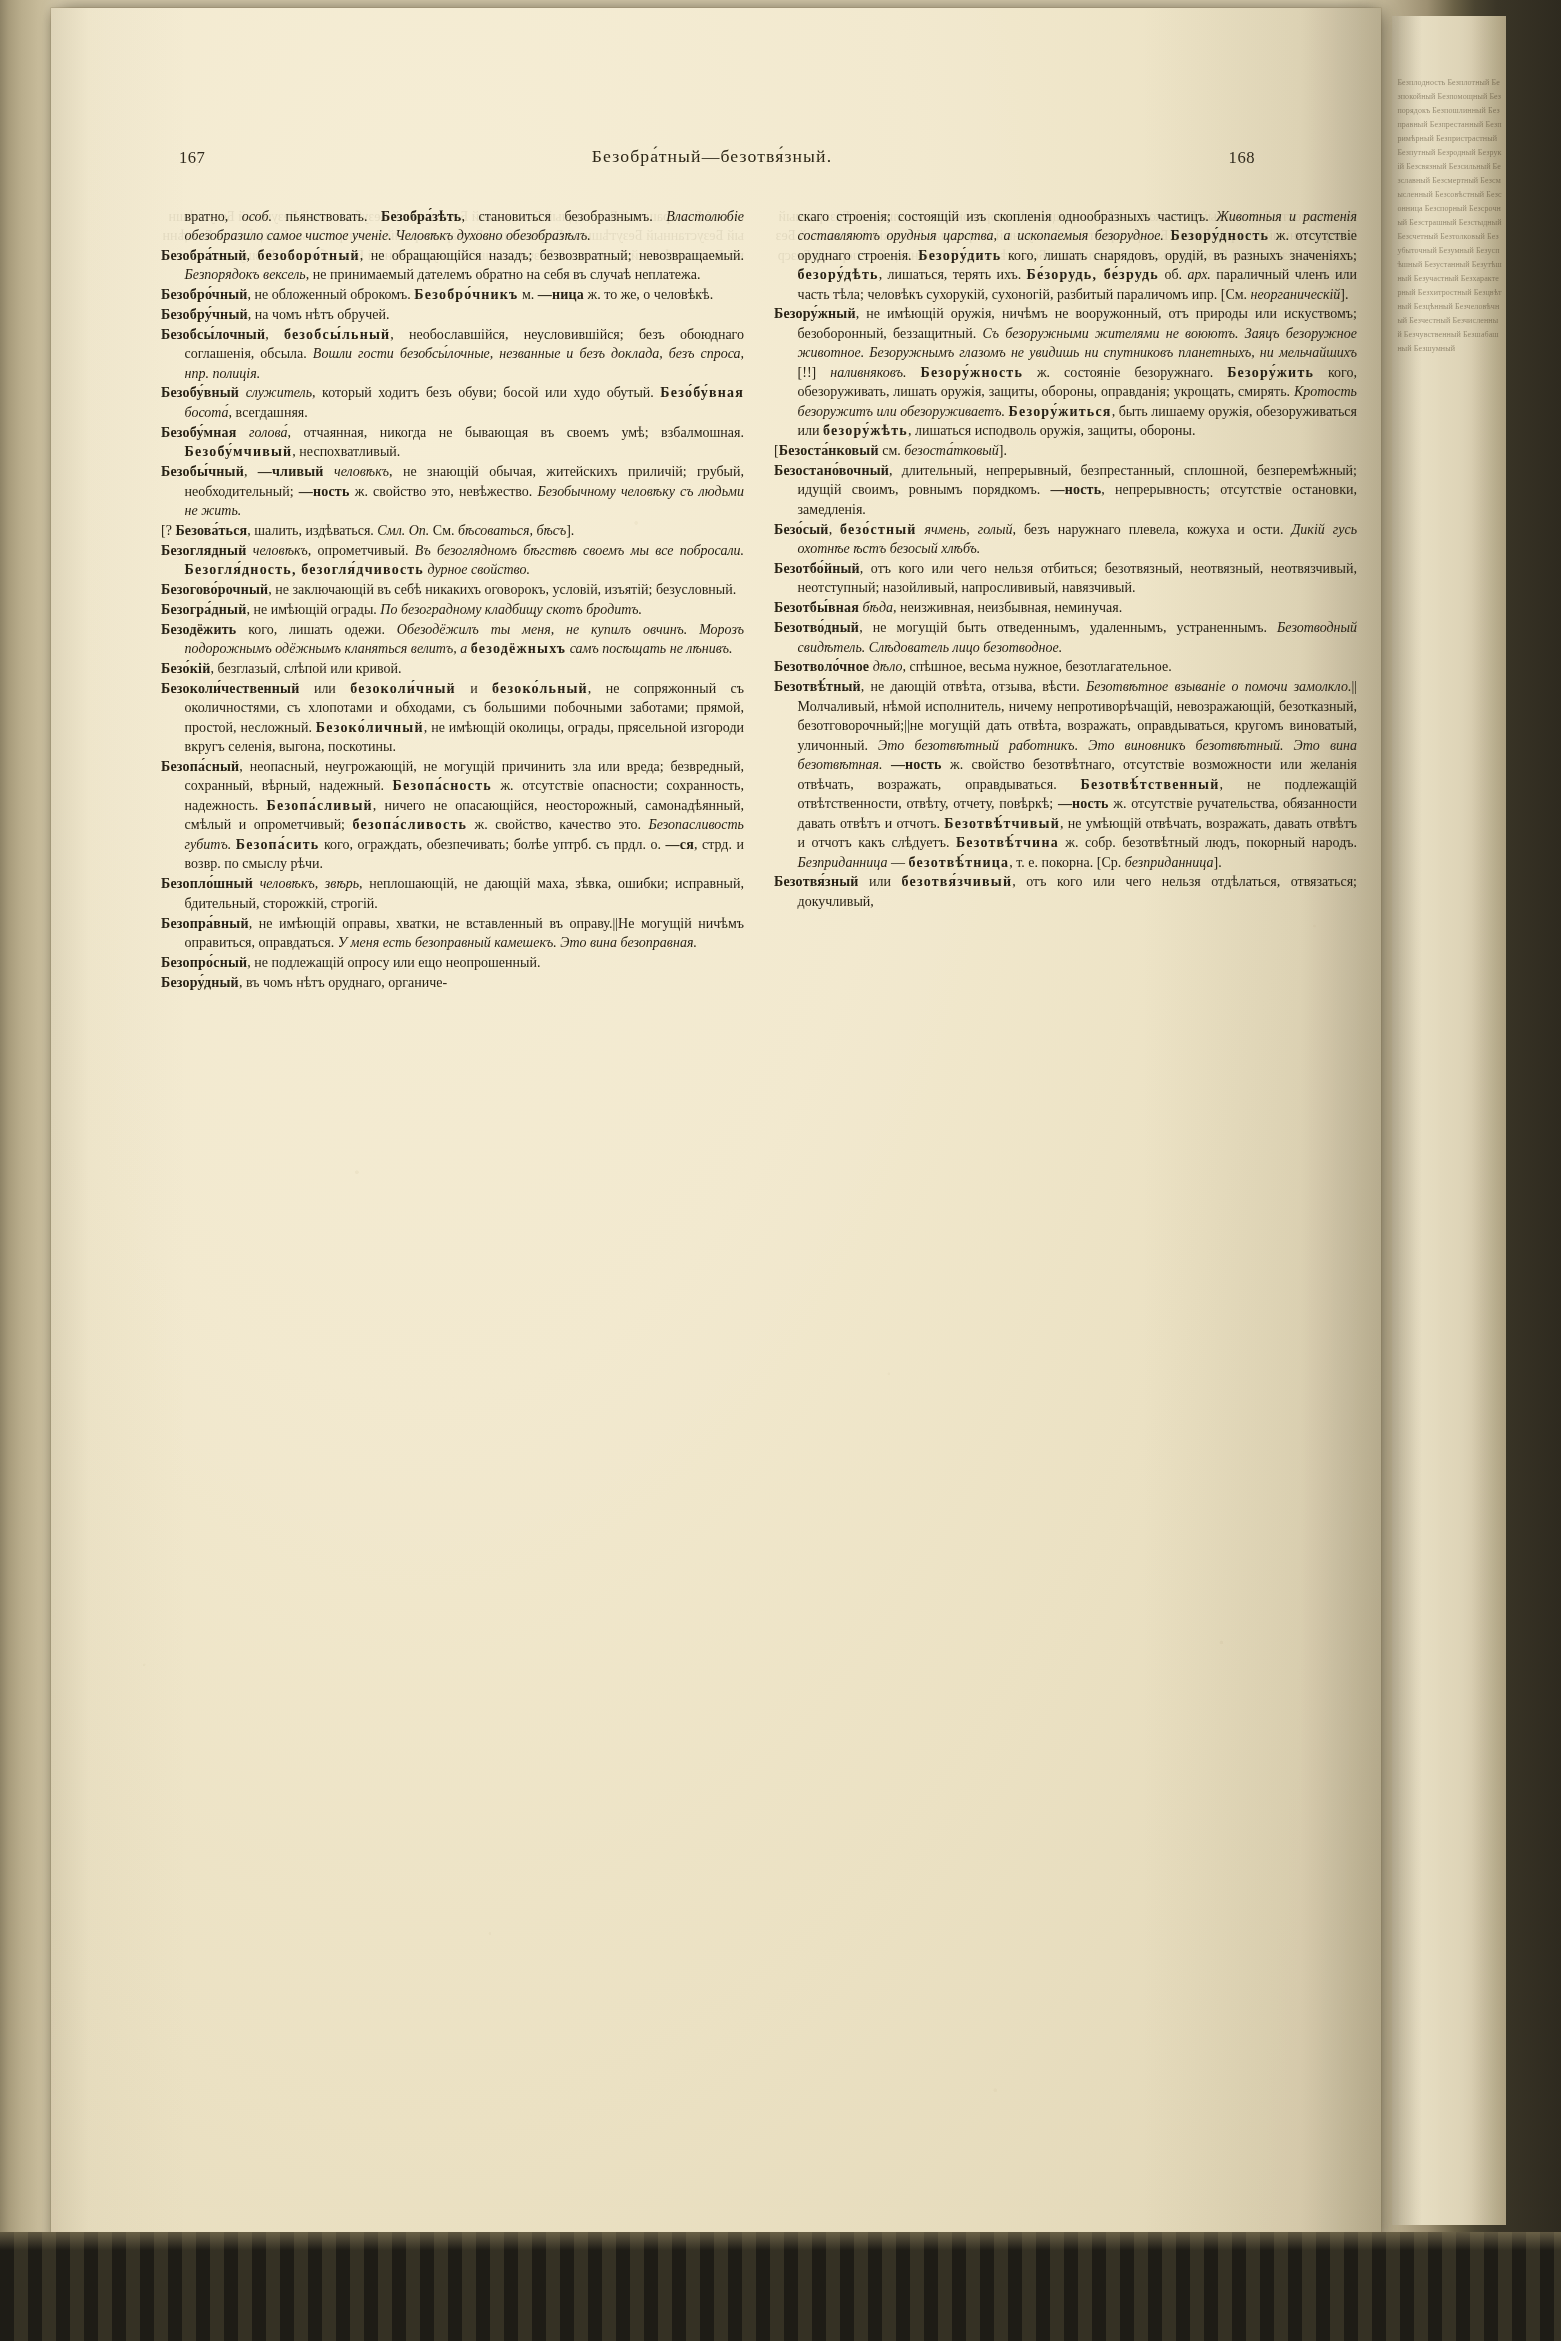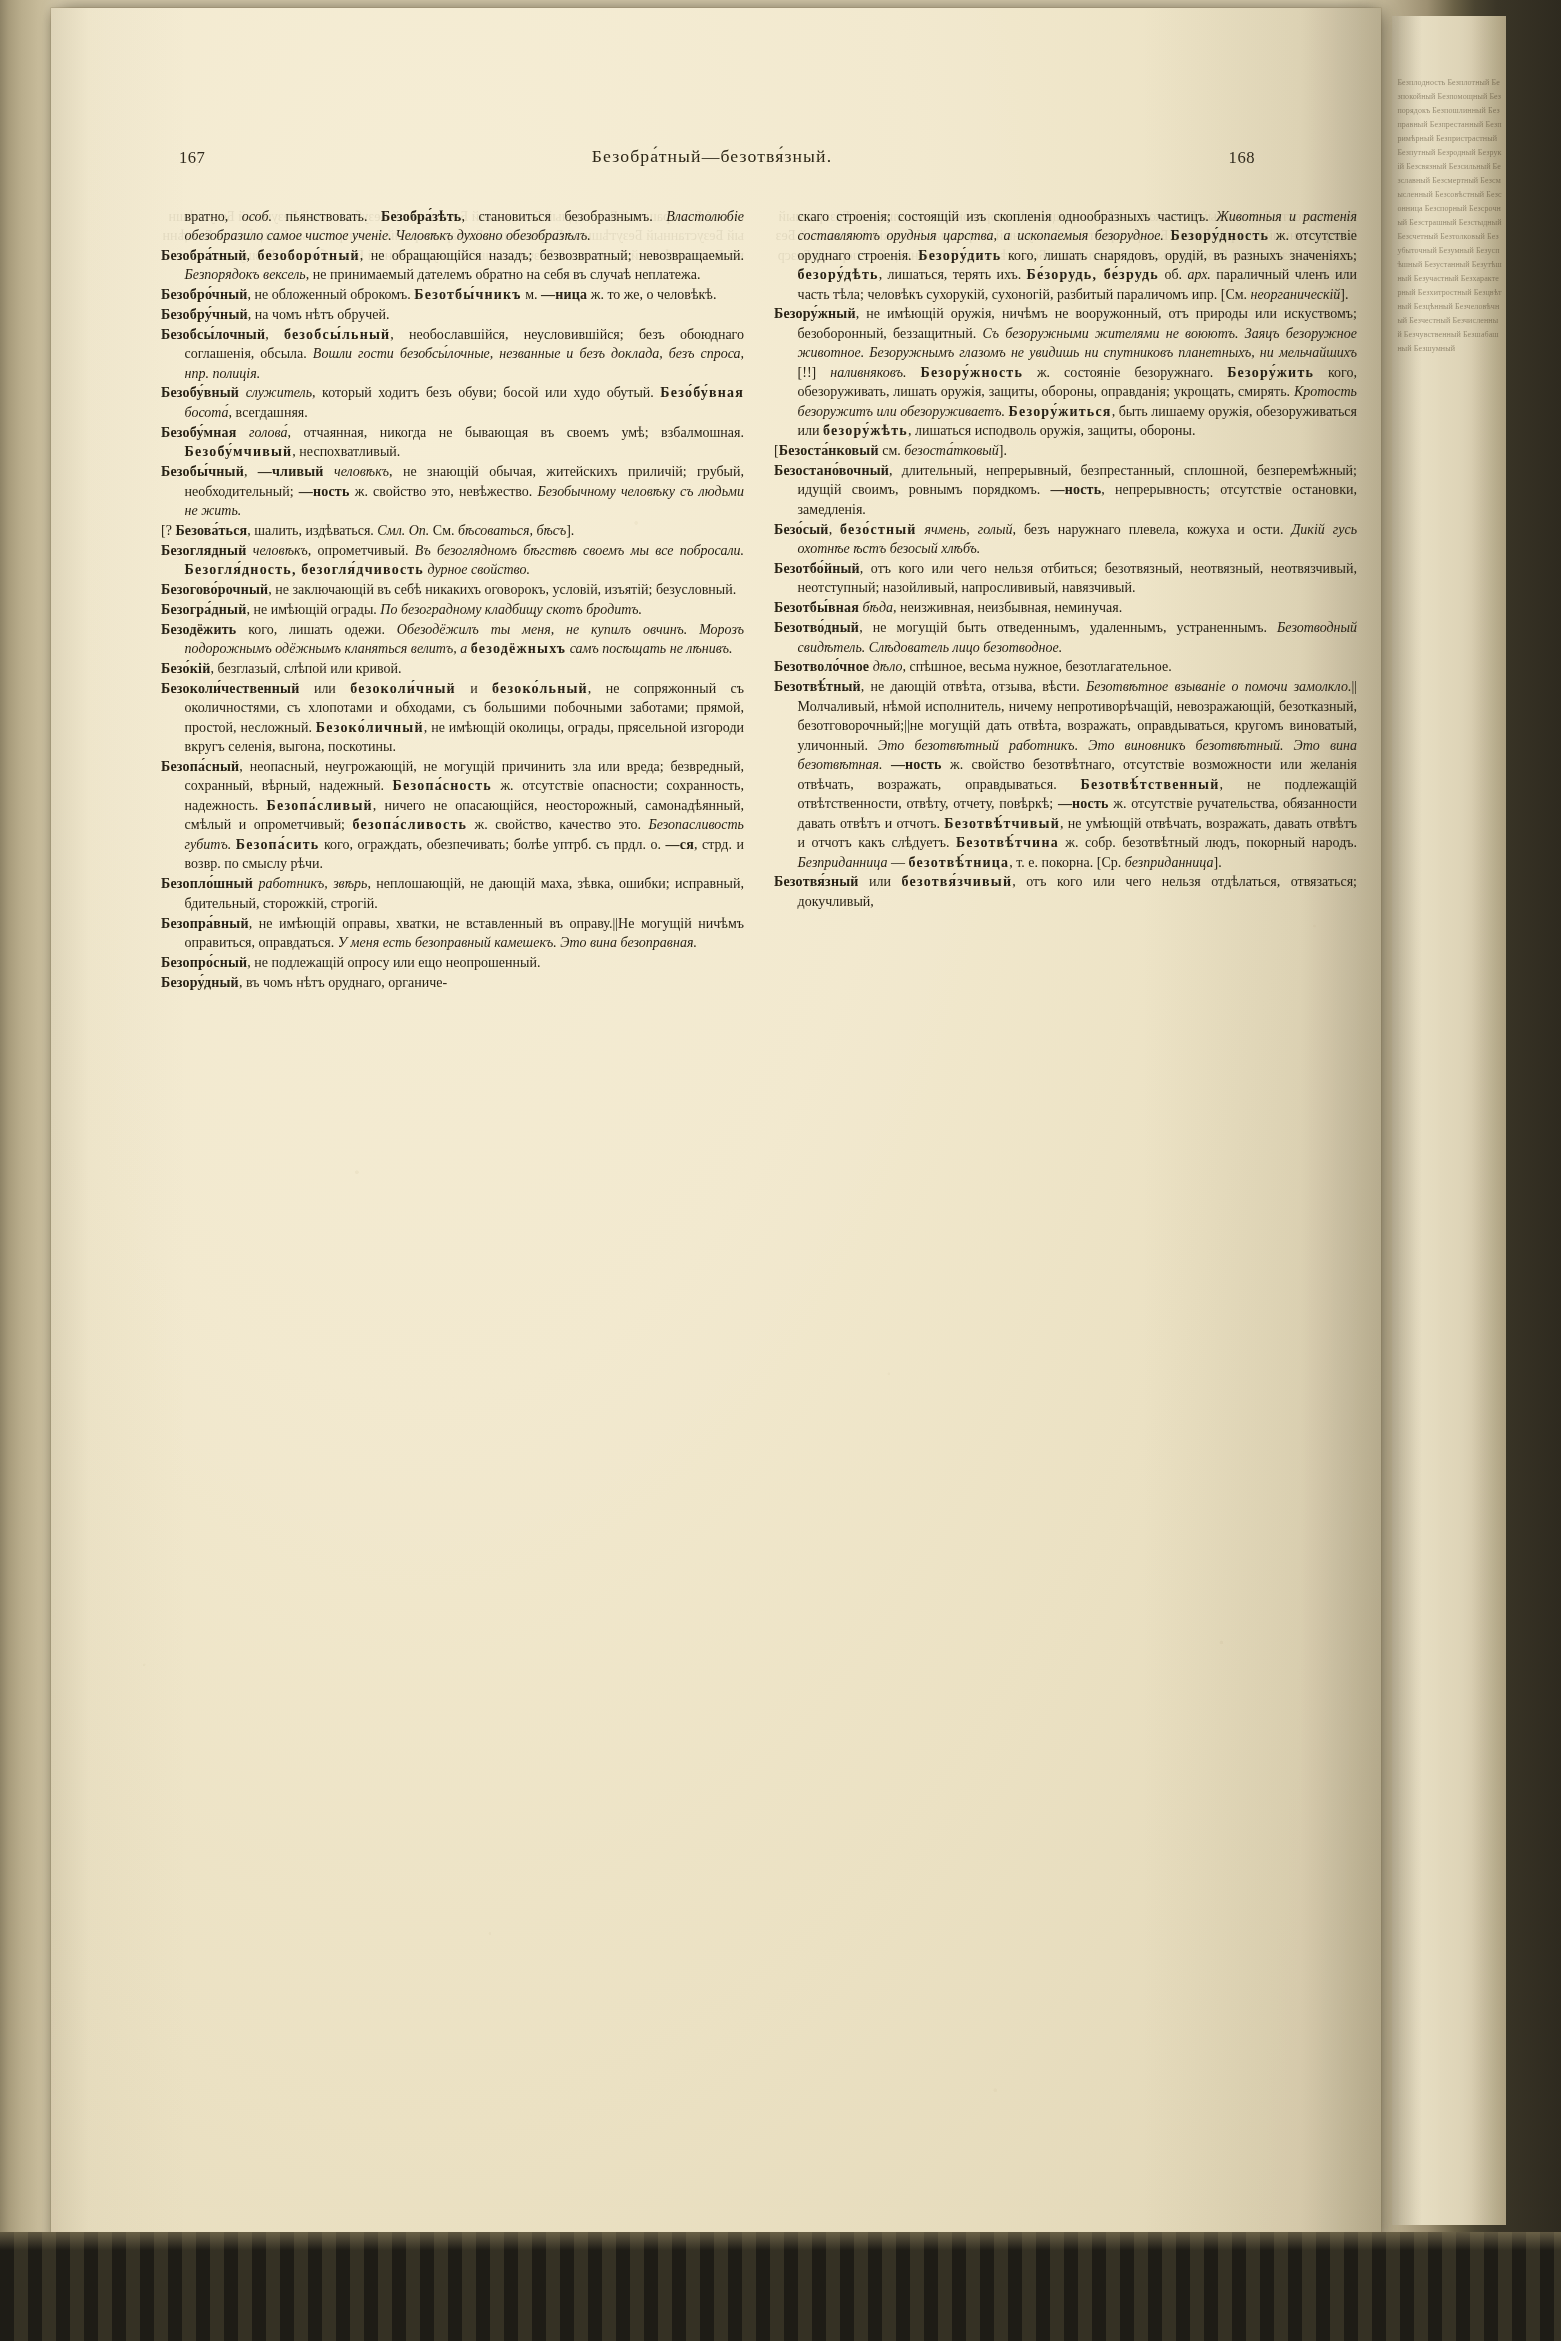--- a/index.html
+++ b/index.html
@@ -224,35 +224,35 @@
       <div class="head-title">Безобра́тный—безотвя́зный.</div>
       <div class="folio folio-right">168</div>
     </div>
 
     <div class="showthrough">Безплодность Безплотный Безпокойный Безпомощный Безпорядокъ Безпошлинный Безправный Безпрестанный Безпримѣрный Безпристрастный Безпутный Безродный Безрукій Безсвязный Безсильный Безславный Безсмертный Безсмысленный Безсовѣстный Безсонница Безспорный Безсрочный Безстрашный Безстыдный Безсчетный Безтолковый Безубыточный Безумный Безуспѣшный Безустанный Безутѣшный Безучастный Безхарактерный Безхитростный Безцвѣтный Безцѣнный Безчеловѣчный Безчестный Безчисленный Безчувственный Безшабашный Безшумный</div>
 
     <div class="columns">
       <div class="col" id="col-left">
           <p class="entry cont">вратно, <i class="it">особ.</i> пьянствовать. <b class="hw">Безобра́зѣть</b>, становиться безобразнымъ. <i class="it">Властолюбіе обезобразило самое чистое ученіе. Человѣкъ духовно обезобразѣлъ.</i></p>
           <p class="entry"><b class="hw">Безобра́тный</b>, <b class="hwl">безоборо́тный</b>, не обращающійся назадъ; безвозвратный; невозвращаемый. <i class="it">Безпорядокъ вексель</i>, не принимаемый дателемъ обратно на себя въ случаѣ неплатежа.</p>
-          <p class="entry"><b class="hw">Безобро́чный</b>, не обложенный оброкомъ. <b class="hwl">Безотбы́чникъ</b> м. <b class="hw">—ница</b> ж. то же, о человѣкѣ.</p>
+          <p class="entry"><b class="hw">Безобро́чный</b>, не обложенный оброкомъ. <b class="hwl">Безобро́чникъ</b> м. <b class="hw">—ница</b> ж. то же, о человѣкѣ.</p>
           <p class="entry"><b class="hw">Безобру́чный</b>, на чомъ нѣтъ обручей.</p>
           <p class="entry"><b class="hw">Безобсы́лочный</b>, <b class="hwl">безобсы́льный</b>, необославшійся, неусловившійся; безъ обоюднаго соглашенія, обсыла. <i class="it">Вошли гости безобсы́лочные, незванные и безъ доклада, безъ спроса, нпр. полиція.</i></p>
           <p class="entry"><b class="hw">Безобу́вный</b> <i class="it">служитель</i>, который ходитъ безъ обуви; босой или худо обутый. <b class="hwl">Безо́бу́вная</b> <i class="it">босота́</i>, всегдашняя.</p>
           <p class="entry"><b class="hw">Безобу́мная</b> <i class="it">голова́</i>, отчаянная, никогда не бывающая въ своемъ умѣ; взбалмошная. <b class="hwl">Безобу́мчивый</b>, неспохватливый.</p>
           <p class="entry"><b class="hw">Безобы́чный</b>, <b class="hw">—чливый</b> <i class="it">человѣкъ</i>, не знающій обычая, житейскихъ приличій; грубый, необходительный; <b class="hw">—ность</b> ж. свойство это, невѣжество. <i class="it">Безобычному человѣку съ людьми не жить.</i></p>
           <p class="entry">[? <b class="hw">Безова́ться</b>, шалить, издѣваться. <i class="it">Смл. Оп.</i> См. <i class="it">бѣсоваться, бѣсъ</i>].</p>
           <p class="entry"><b class="hw">Безоглядный</b> <i class="it">человѣкъ</i>, опрометчивый. <i class="it">Въ безоглядномъ бѣгствѣ своемъ мы все побросали.</i> <b class="hwl">Безогля́дность, безогля́дчивость</b> <i class="it">дурное свойство.</i></p>
           <p class="entry"><b class="hw">Безогово́рочный</b>, не заключающій въ себѣ никакихъ оговорокъ, условій, изъятій; безусловный.</p>
           <p class="entry"><b class="hw">Безогра́дный</b>, не имѣющій ограды. <i class="it">По безоградному кладбищу скотъ бродитъ.</i></p>
           <p class="entry"><b class="hw">Безодёжить</b> кого, лишать одежи. <i class="it">Обезодёжилъ ты меня, не купилъ овчинъ. Морозъ подорожнымъ одёжнымъ кланяться велитъ, а</i> <b class="hwl">безодёжныхъ</b> <i class="it">самъ посѣщать не лѣнивъ.</i></p>
           <p class="entry"><b class="hw">Безо́кій</b>, безглазый, слѣпой или кривой.</p>
           <p class="entry"><b class="hw">Безоколи́чественный</b> или <b class="hwl">безоколи́чный</b> и <b class="hwl">безоко́льный</b>, не сопряжонный съ околичностями, съ хлопотами и обходами, съ большими побочными заботами; прямой, простой, несложный. <b class="hwl">Безоко́личный</b>, не имѣющій околицы, ограды, прясельной изгороди вкругъ селенія, выгона, поскотины.</p>
           <p class="entry"><b class="hw">Безопа́сный</b>, неопасный, неугрожающій, не могущій причинить зла или вреда; безвредный, сохранный, вѣрный, надежный. <b class="hwl">Безопа́сность</b> ж. отсутствіе опасности; сохранность, надежность. <b class="hwl">Безопа́сливый</b>, ничего не опасающійся, неосторожный, самонадѣянный, смѣлый и опрометчивый; <b class="hwl">безопа́сливость</b> ж. свойство, качество это. <i class="it">Безопасливость губитъ.</i> <b class="hwl">Безопа́сить</b> кого, ограждать, обезпечивать; болѣе уптрб. съ прдл. о. <b class="hw">—ся</b>, стрд. и возвр. по смыслу рѣчи.</p>
-          <p class="entry"><b class="hw">Безопло́шный</b> <i class="it">работникъ, звѣрь</i>, неплошающій, не дающій маха, зѣвка, ошибки; исправный, бдительный, сторожкій, строгій.</p>
+          <p class="entry"><b class="hw">Безопло́шный</b> <i class="it">человѣкъ, звѣрь</i>, неплошающій, не дающій маха, зѣвка, ошибки; исправный, бдительный, сторожкій, строгій.</p>
           <p class="entry"><b class="hw">Безопра́вный</b>, не имѣющій оправы, хватки, не вставленный въ оправу.||Не могущій ничѣмъ оправиться, оправдаться. <i class="it">У меня есть безоправный камешекъ. Это вина безоправная.</i></p>
           <p class="entry"><b class="hw">Безопро́сный</b>, не подлежащій опросу или ещо неопрошенный.</p>
           <p class="entry"><b class="hw">Безору́дный</b>, въ чомъ нѣтъ оруднаго, органиче-</p>
         </div>
       <div class="col" id="col-right">
           <p class="entry cont">скаго строенія; состоящій изъ скопленія однообразныхъ частицъ. <i class="it">Животныя и растенія составляютъ орудныя царства, а ископаемыя безорудное.</i> <b class="hwl">Безору́дность</b> ж. отсутствіе оруднаго строенія. <b class="hwl">Безору́дить</b> кого, лишать снарядовъ, орудій, въ разныхъ значеніяхъ; <b class="hwl">безору́дѣть</b>, лишаться, терять ихъ. <b class="hwl">Бе́зорудь, бе́зрудь</b> об. <i class="it">арх.</i> параличный членъ или часть тѣла; человѣкъ сухорукій, сухоногій, разбитый параличомъ ипр. [См. <i class="it">неорганическій</i>].</p>
           <p class="entry"><b class="hw">Безору́жный</b>, не имѣющій оружія, ничѣмъ не вооружонный, отъ природы или искуствомъ; безоборонный, беззащитный. <i class="it">Съ безоружными жителями не воюютъ. Заяцъ безоружное животное. Безоружнымъ глазомъ не увидишь ни спутниковъ планетныхъ, ни мельчайшихъ</i> [!!] <i class="it">наливняковъ.</i> <b class="hwl">Безору́жность</b> ж. состояніе безоружнаго. <b class="hwl">Безору́жить</b> кого, обезоруживать, лишать оружія, защиты, обороны, оправданія; укрощать, смирять. <i class="it">Кротость безоружитъ или обезоруживаетъ.</i> <b class="hwl">Безору́житься</b>, быть лишаему оружія, обезоруживаться или <b class="hwl">безору́жѣть</b>, лишаться исподволь оружія, защиты, обороны.</p>
           <p class="entry">[<b class="hw">Безоста́нковый</b> см. <i class="it">безоста́тковый</i>].</p>
           <p class="entry"><b class="hw">Безостано́вочный</b>, длительный, непрерывный, безпрестанный, сплошной, безперемѣжный; идущій своимъ, ровнымъ порядкомъ. <b class="hw">—ность</b>, непрерывность; отсутствіе остановки, замедленія.</p>
           <p class="entry"><b class="hw">Безо́сый</b>, <b class="hwl">безо́стный</b> <i class="it">ячмень, голый</i>, безъ наружнаго плевела, кожуха и ости. <i class="it">Дикій гусь охотнѣе ѣстъ безосый хлѣбъ.</i></p>

